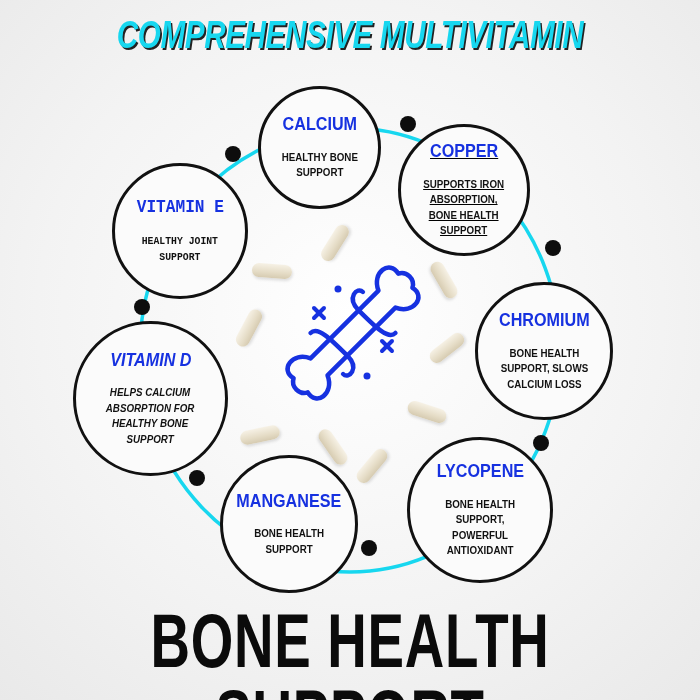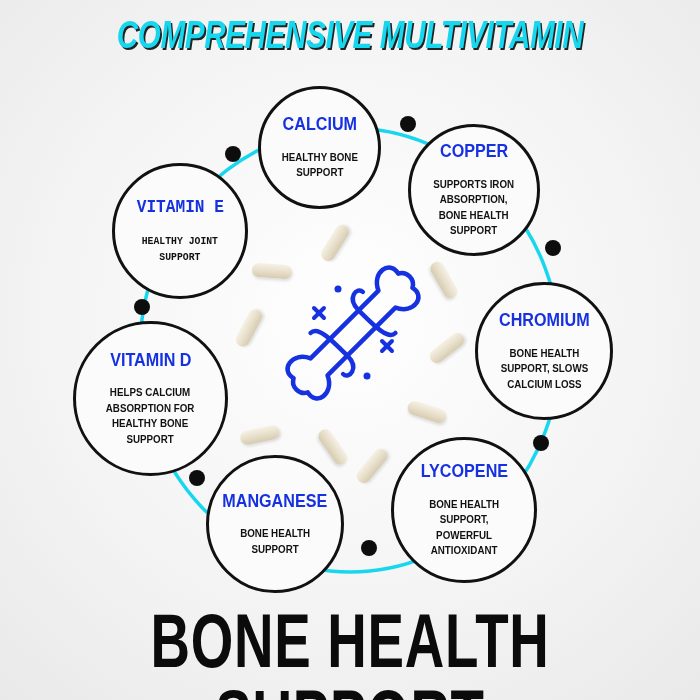--- a/index.html
+++ b/index.html
@@ -56,46 +56,46 @@
   </g>
   <circle cx="70" cy="41" r="3.5" fill="#1631e0"></circle>
   <circle cx="99" cy="128" r="3.5" fill="#1631e0"></circle>
 </svg>
 
 <div class="circle" style="left:258px;top:86px;width:123px;height:123px;">
   <div class="name">CALCIUM</div>
   <div class="desc">HEALTHY BONE
 SUPPORT</div>
 </div>
-<div class="circle" style="left:408px;top:124px;width:132px;height:132px;">
+<div class="circle" style="left:398px;top:124px;width:132px;height:132px;text-decoration:underline;">
   <div class="name">COPPER</div>
   <div class="desc">SUPPORTS IRON
 ABSORPTION,
 BONE HEALTH
 SUPPORT</div>
 </div>
 <div class="circle" style="left:475px;top:282px;width:138px;height:138px;">
   <div class="name">CHROMIUM</div>
   <div class="desc">BONE HEALTH
 SUPPORT, SLOWS
 CALCIUM LOSS</div>
 </div>
-<div class="circle" style="left:391px;top:437px;width:146px;height:146px;">
+<div class="circle" style="left:407px;top:437px;width:146px;height:146px;">
   <div class="name">LYCOPENE</div>
   <div class="desc">BONE HEALTH
 SUPPORT,
 POWERFUL
 ANTIOXIDANT</div>
 </div>
-<div class="circle" style="left:206px;top:455px;width:138px;height:138px;align-items:center;">
+<div class="circle" style="left:220px;top:455px;width:138px;height:138px;align-items:center;">
   <div class="name">MANGANESE</div>
   <div class="desc">BONE HEALTH
 SUPPORT</div>
 </div>
-<div class="circle" style="left:73px;top:321px;width:155px;height:155px;">
+<div class="circle" style="left:73px;top:321px;width:155px;height:155px;font-style:italic;">
   <div class="name">VITAMIN D</div>
   <div class="desc">HELPS CALCIUM
 ABSORPTION FOR
 HEALTHY BONE
 SUPPORT</div>
 </div>
 <div class="circle" style="left:112px;top:163px;width:136px;height:136px;font-family:Liberation Mono, monospace;">
   <div class="name">VITAMIN E</div>
   <div class="desc">HEALTHY JOINT
 SUPPORT</div>

